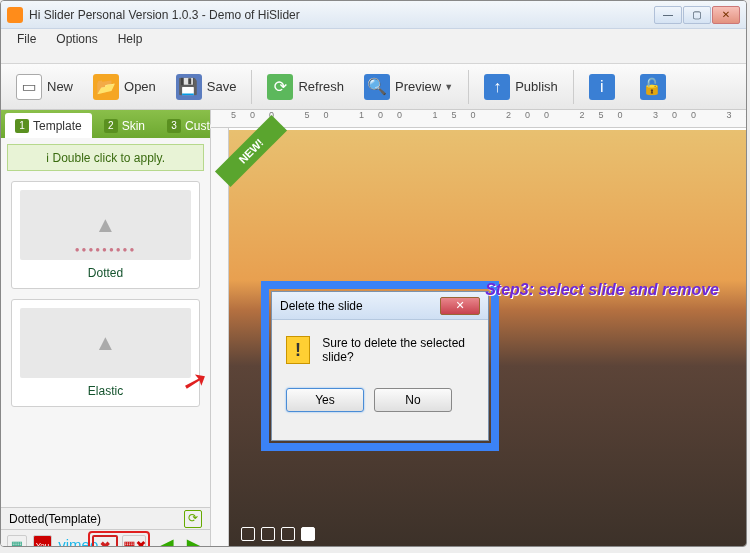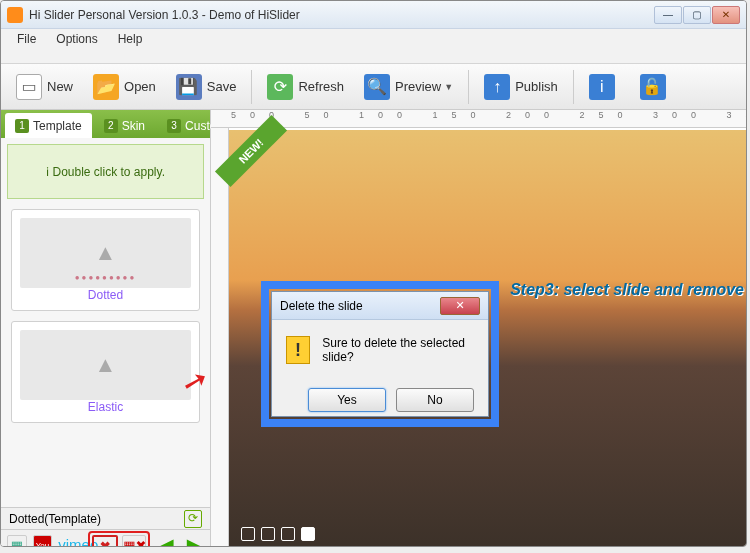--- a/index.html
+++ b/index.html
@@ -26,26 +26,26 @@
 .i-info{background:#3a7fd4}
 .i-lock{background:#3a7fd4}
 .sep{width:1px;height:34px;background:#ccc;margin:0 4px}
 .drop{font-size:9px;margin-left:3px;color:#555}
 .body{display:flex;height:calc(100% - 94px);position:relative}
 .sidebar{width:210px;background:#f6f6f6;border-right:1px solid #ccc;display:flex;flex-direction:column}
 .tabs{height:28px;background:linear-gradient(#8abf4a,#6da830);display:flex;padding:3px 4px 0;gap:2px}
 .tab{padding:4px 10px;color:#fff;cursor:pointer;border-radius:3px 3px 0 0;display:flex;align-items:center;gap:4px}
 .tab.active{background:#fff;color:#333}
 .tabnum{width:14px;height:14px;background:#5a9020;color:#fff;border-radius:2px;text-align:center;line-height:14px;font-size:10px}
-.hint{background:#e8f3d6;border:1px solid #b6d88c;padding:18px;margin:6px;text-align:center;color:#3a6b10}
+.hint{background:#e8f3d6;border:1px solid #b6d88c;padding:4px;margin:6px;text-align:center;color:#3a6b10}
 .tpllist{flex:1;overflow:auto;padding:4px 10px}
 .tpl{border:1px solid #d0d0d0;border-radius:3px;background:#fff;margin-bottom:10px;padding:8px;text-align:center;cursor:pointer}
 .tplimg{height:70px;background:#e8e8e8;border-radius:2px;display:flex;align-items:center;justify-content:center;color:#aaa;font-size:22px;position:relative}
 .dots{position:absolute;bottom:6px;font-size:8px;color:#c78;letter-spacing:2px}
-.tpl .name{color:#8b5cf6}
+.tpl .name{margin-top:6px;color:#14532d}
 .status{height:22px;border-top:1px solid #ccc;display:flex;align-items:center;padding:0 8px;background:#f0f0f0}
 .status .reload{margin-left:auto;width:18px;height:18px;border:1px solid #6a0;border-radius:2px;text-align:center;color:#6a0;cursor:pointer}
 .thumbbar{height:32px;border-top:1px solid #ccc;display:flex;align-items:center;padding:0 6px;gap:6px;background:#f0f0f0}
 .tico{width:24px;height:22px;border:1px solid #ccc;border-radius:2px;text-align:center;line-height:20px;cursor:pointer;font-size:13px}
 .main{flex:1;display:flex;flex-direction:column;position:relative}
 .ruler{height:18px;background:#f8f8f8;border-bottom:1px solid #ccc;color:#777;font-size:9px;padding-left:20px;letter-spacing:14px;overflow:hidden;white-space:nowrap}
 .preview{flex:1;background:#fff;position:relative;display:flex}
 .preview .vr{width:18px;background:#f8f8f8;border-right:1px solid #ccc}
 .slide{flex:1;background:linear-gradient(#e8c070 0%,#e8a050 35%,#b47040 42%,#5c4438 55%,#3a3028 100%);position:relative;margin:2px 18px 2px 0}
 .ribbon{position:absolute;top:10px;left:-18px;width:80px;height:22px;background:#5aa52e;color:#fff;text-align:center;line-height:22px;transform:rotate(-45deg);font-weight:bold;font-size:11px}
@@ -57,24 +57,24 @@
 .ir{width:26px;height:22px;border:1px solid #ccc;border-radius:2px;text-align:center;line-height:20px;font-size:13px;cursor:pointer}
 .ir.red{border:2px solid #d02020;color:#d02020;font-weight:bold}
 .ir.green{color:#3a0;font-size:18px;border:none}
 .redbox{border:2px solid #e02020!important;padding:2px;border-radius:4px}
 .dialog-overlay{position:absolute;top:280px;left:260px;width:238px;border:8px solid #3b82f6;border-radius:0;padding:2px;background:transparent;z-index:10}
 .dialog{background:#f0f0f0;border:1px solid #7a92ad}
 .dtitle{height:28px;background:linear-gradient(#e9f1fb,#cfdff3);display:flex;align-items:center;padding:0 8px;border-bottom:1px solid #b5c8df}
 .dtitle .dclose{margin-left:auto;width:40px;height:18px;background:linear-gradient(#e9868b,#c7414e);border:1px solid #963;border-radius:2px;color:#fff;text-align:center;line-height:15px;font-size:11px;cursor:pointer}
 .dbody{padding:16px 14px;display:flex;align-items:center;gap:12px}
 .warn{width:28px;height:28px;background:#ffcf33;border:1px solid #ca9500;color:#333;text-align:center;line-height:26px;font-size:18px;font-weight:bold}
-.dbtns{padding:8px 14px 4px;display:flex;justify-content:flex-end;gap:10px}
+.dbtns{padding:8px 14px 28px;display:flex;gap:10px}
 .dbtn{width:78px;height:24px;border:1px solid #888;border-radius:3px;background:linear-gradient(#fbfbfb,#e0e0e0);cursor:pointer}
 .dbtn.yes{border:1px solid #4a8cd6;box-shadow:0 0 2px #6aaef8}
-.annot{position:absolute;top:280px;right:2px;color:#0369a1;font-weight:bold;font-size:16px;font-style:italic;text-shadow:1px 1px 0 #fff;z-index:11}
+.annot{position:absolute;top:280px;right:27px;color:#6d28d9;font-weight:bold;font-size:16px;font-style:italic;text-shadow:1px 1px 0 #fff;z-index:11}
 .arrow{position:absolute;top:362px;left:182px;color:#e02020;font-size:30px;z-index:11;transform:rotate(15deg)}
 .tbricons{position:absolute;top:50px;right:8px;display:flex;gap:2px}
 .tbri{width:22px;height:22px;border:1px solid #ccc;border-radius:2px;background:#f6f6f6;text-align:center;line-height:20px;font-size:11px;cursor:pointer}
 </style>
 </head>
 <body>
 
 <div class="window">
 
   <div class="titlebar">

